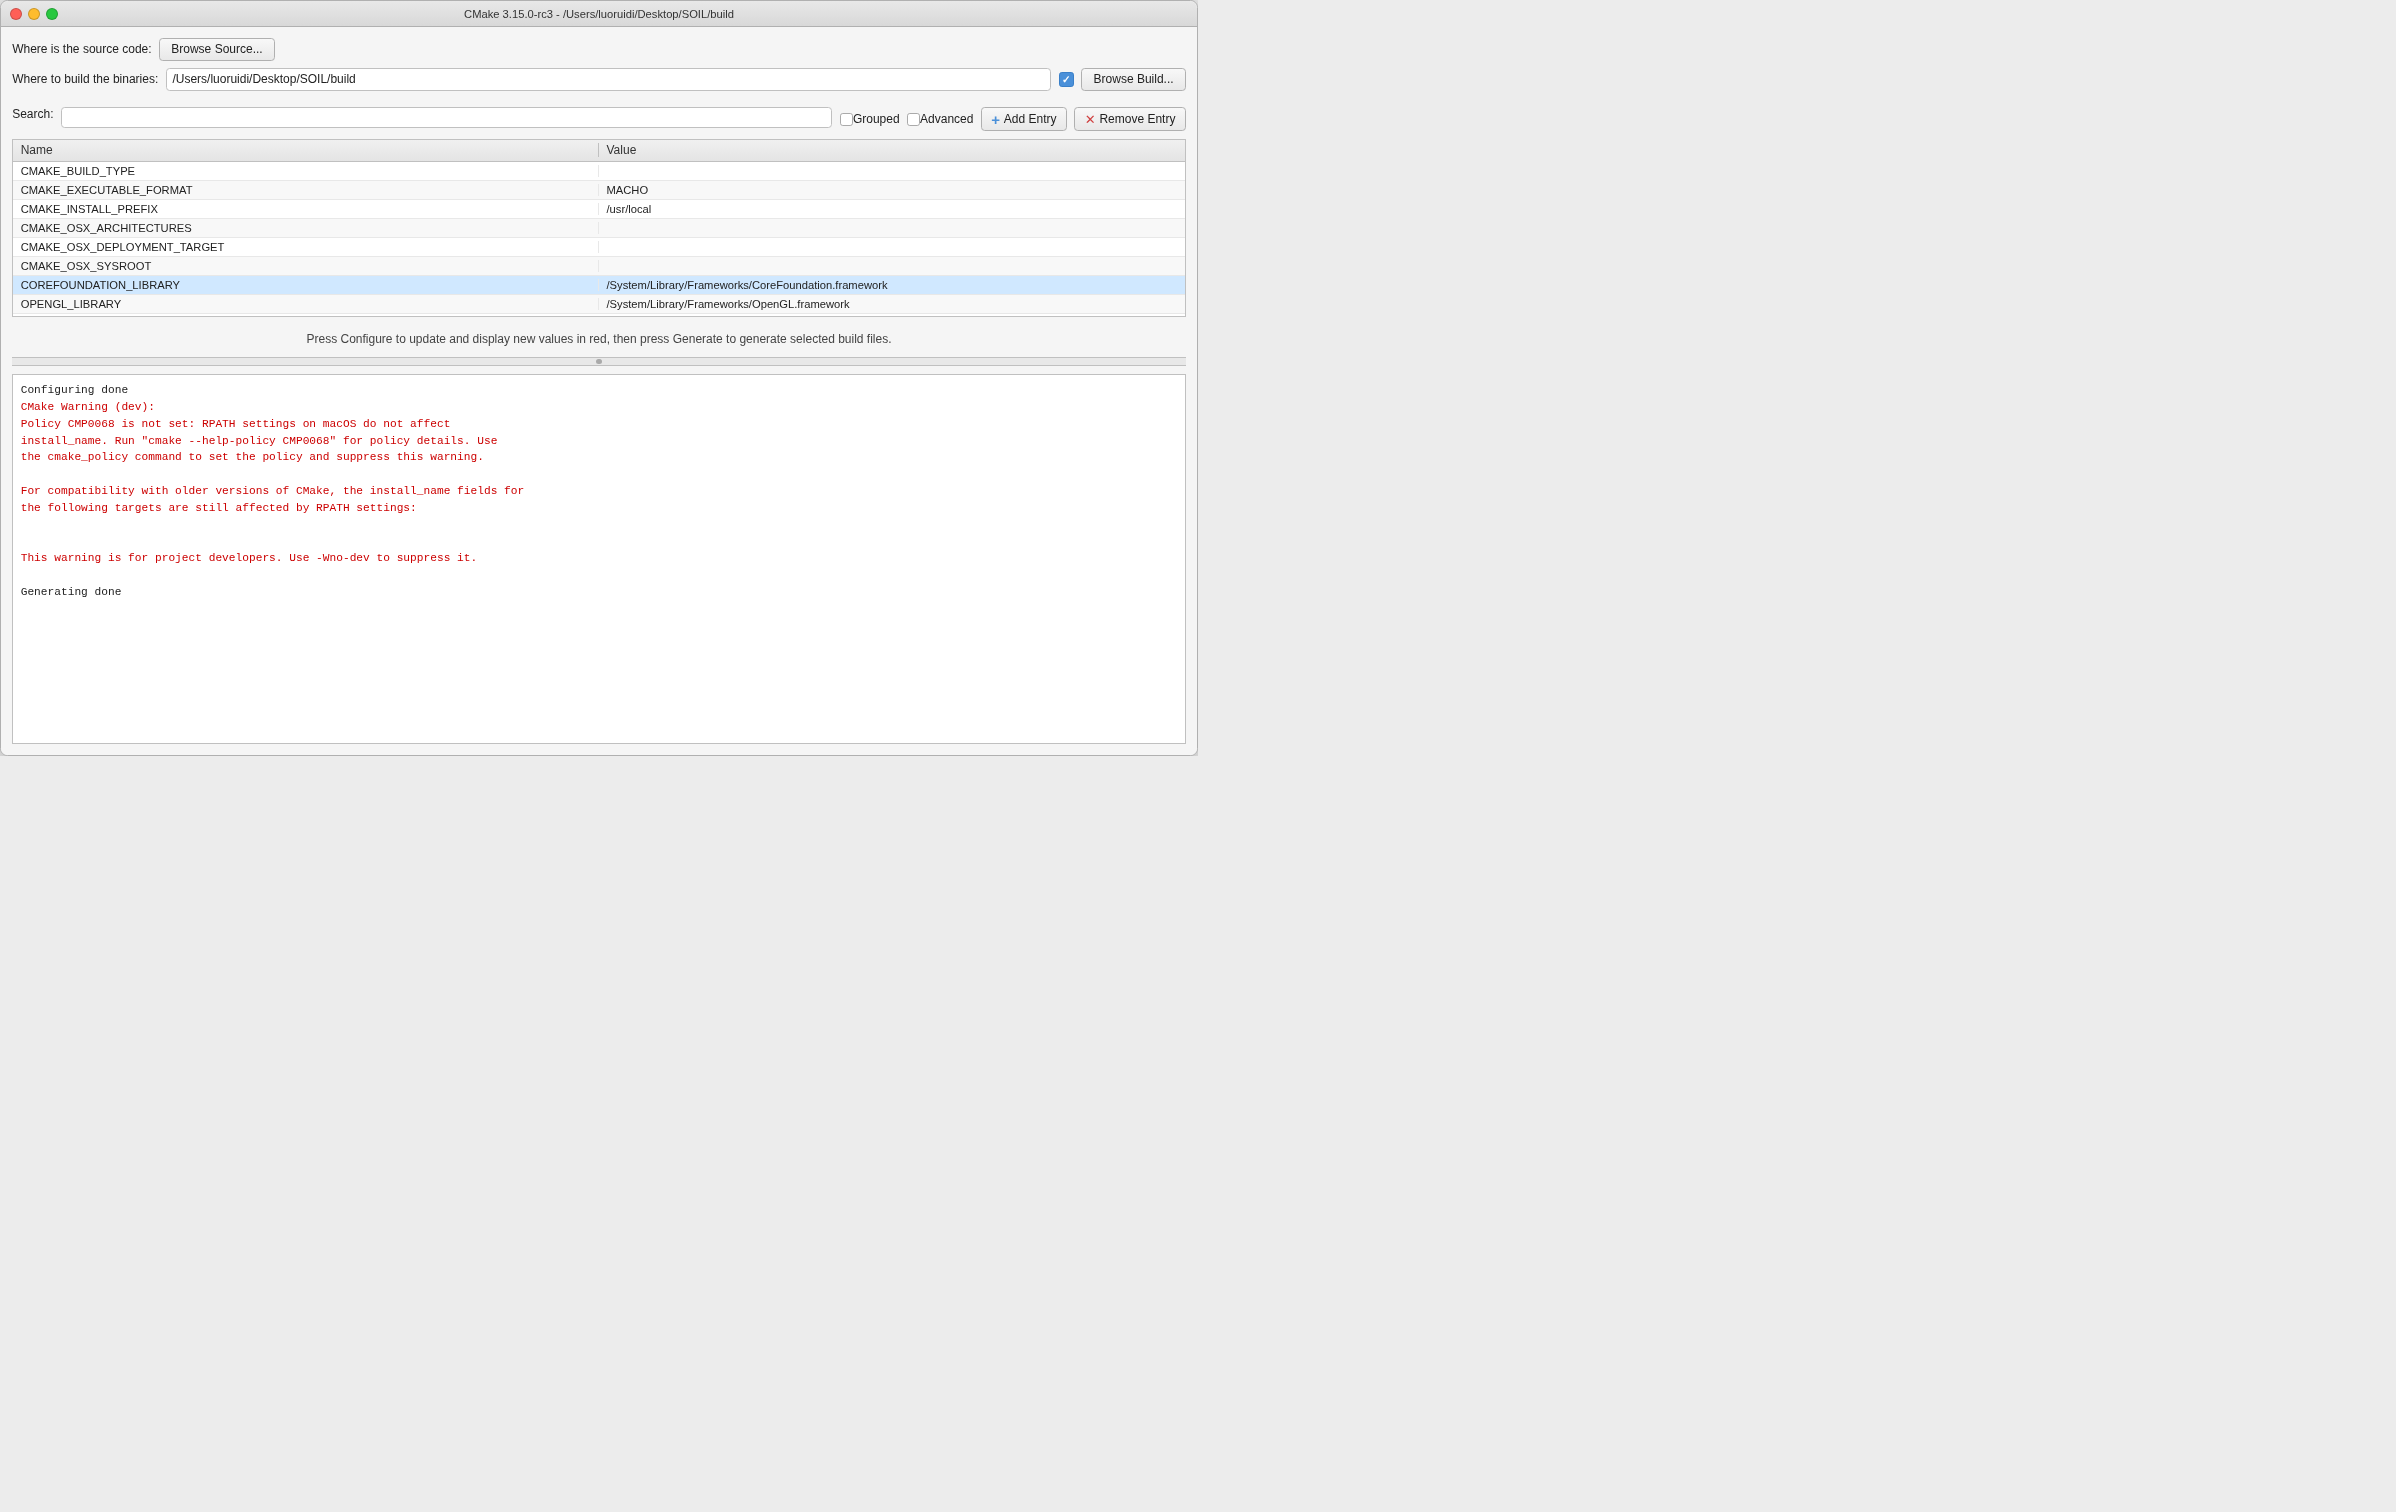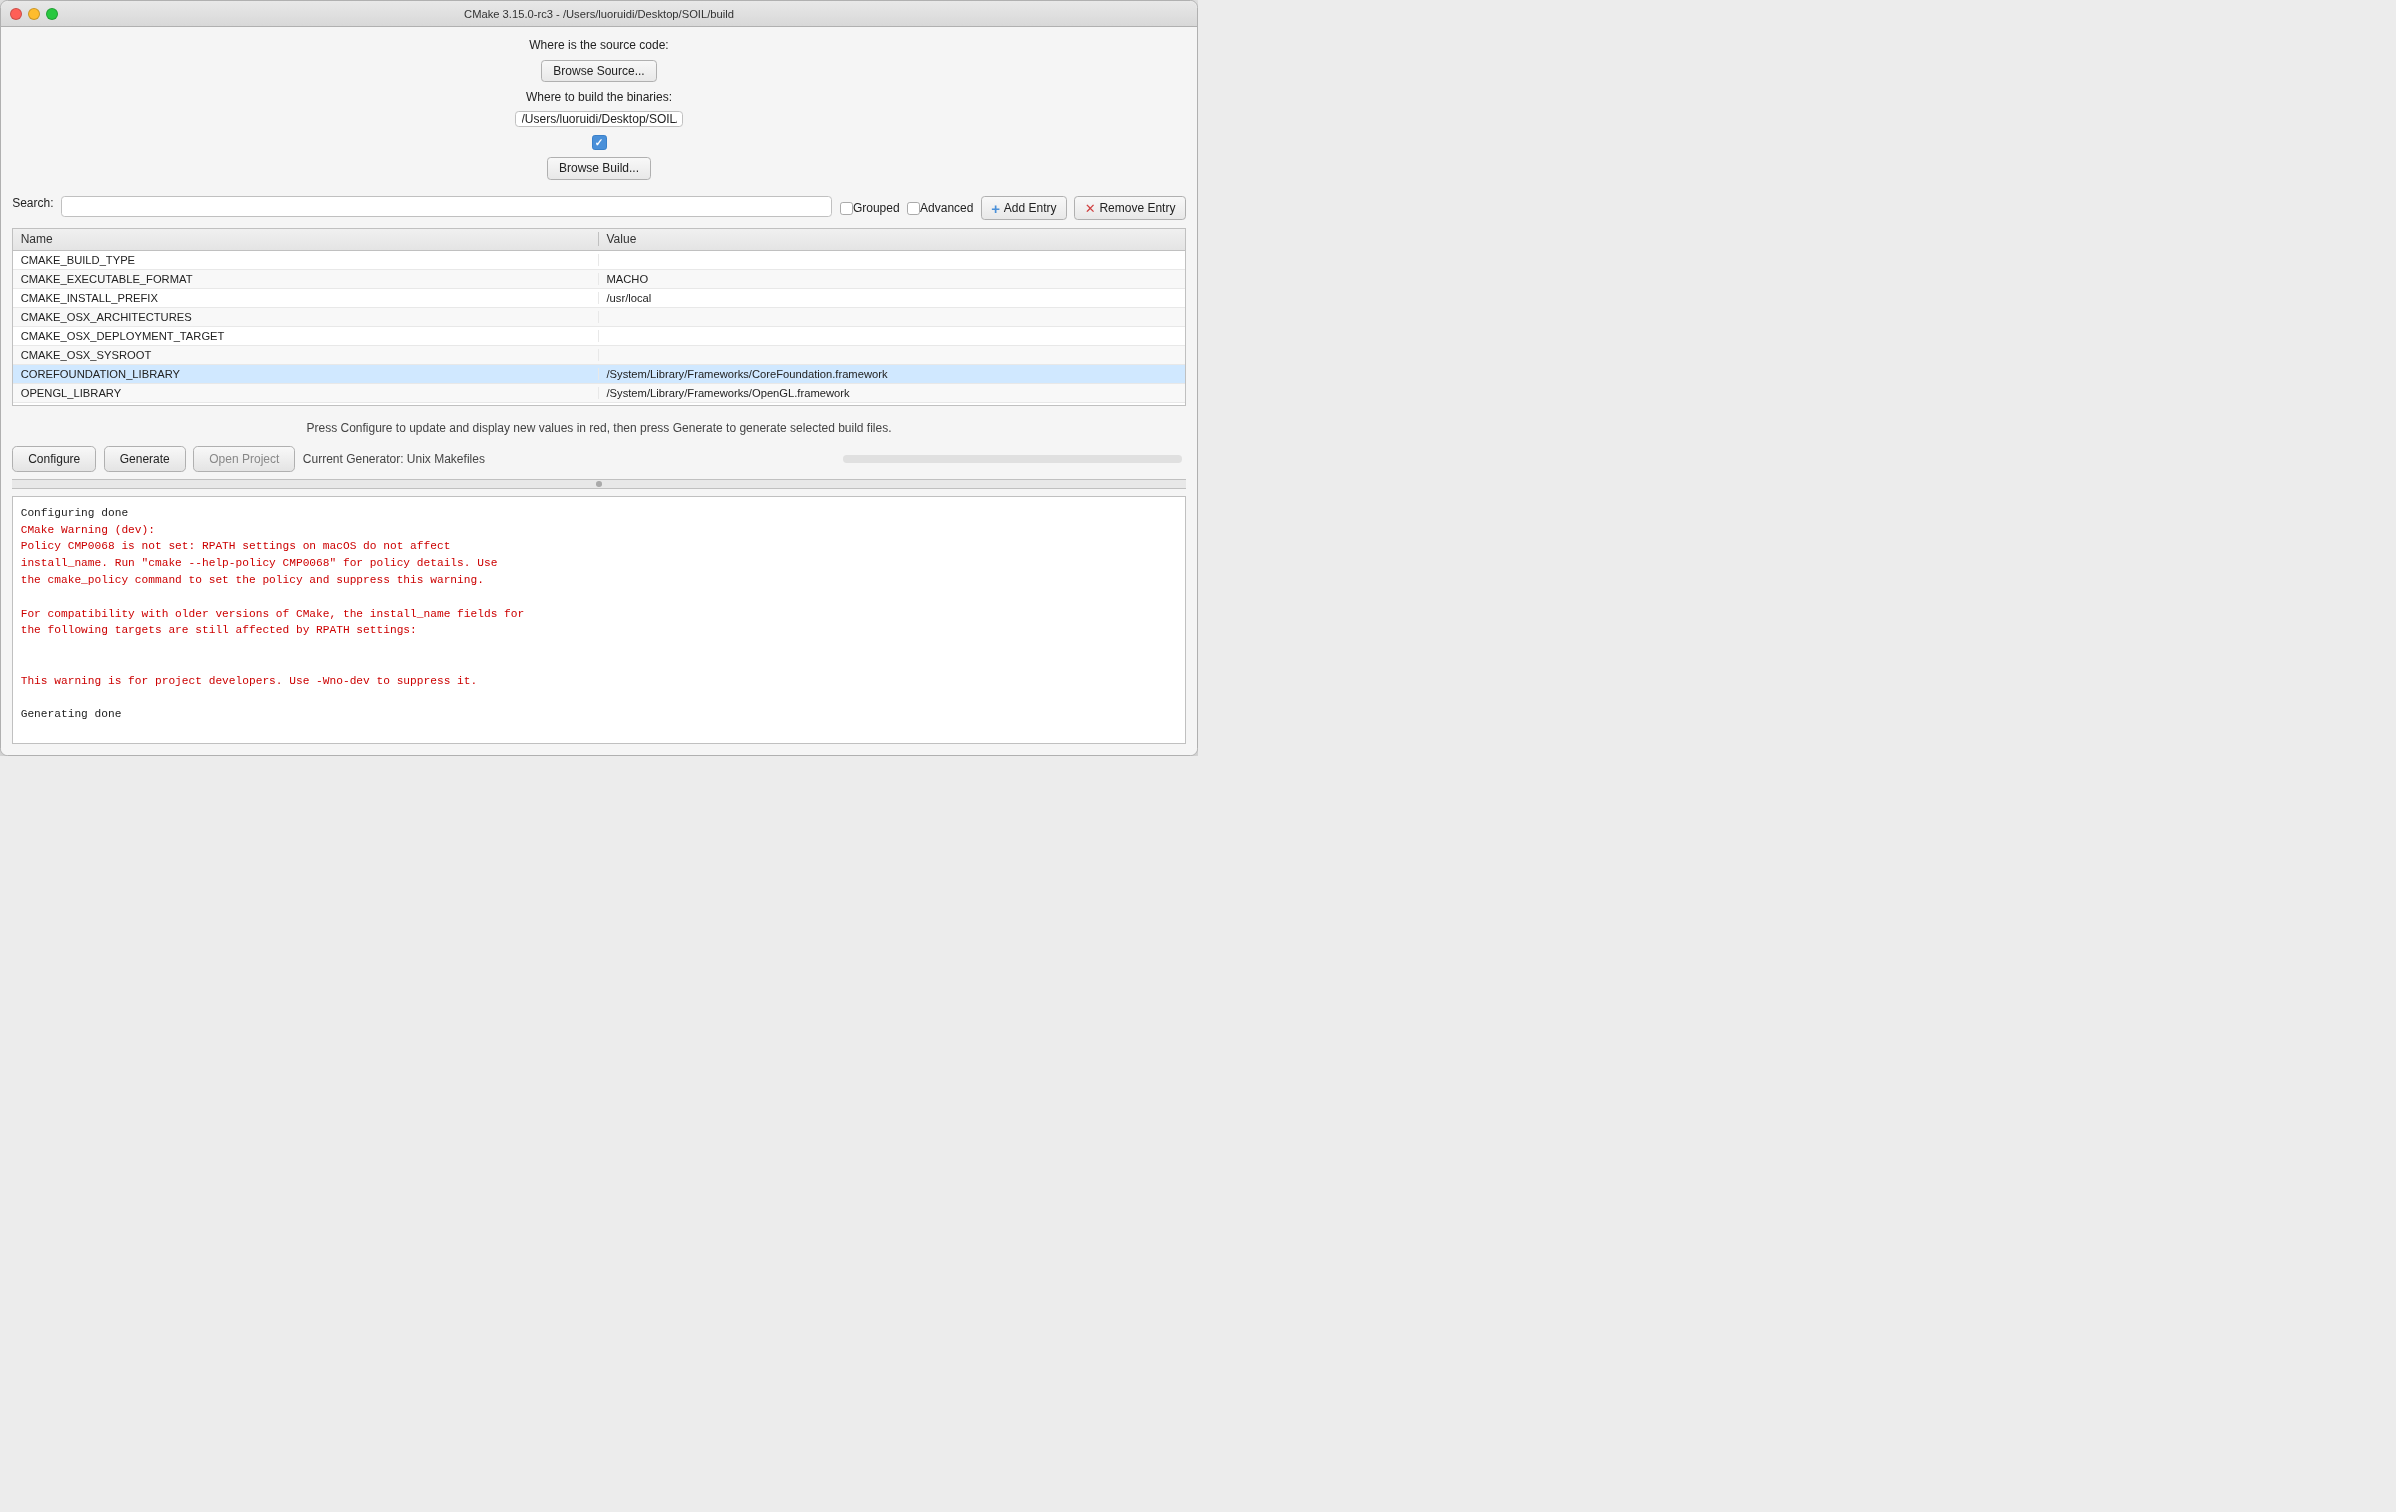--- a/index.html
+++ b/index.html
@@ -61,21 +61,20 @@
       flex-direction: column;
       padding: 11.2px;
       gap: 7.5px;
       background: #f5f5f5;
       overflow: hidden;
     }
     .source-row, .build-row {
       display: flex;
       align-items: center;
       gap: 7.5px;
-      flex-direction: column;
     }
     .source-label {
       font-size: 12px;
       white-space: nowrap;
       color: #222;
     }
     .path-input {
       flex: 1;
       height: 22.5px;
       border: 0.9px solid #c0c0c0;
@@ -400,28 +399,20 @@
           </div>
           <div class="table-row">
             <div class="table-cell-name">OPENGL_LIBRARY</div>
             <div class="table-cell-value">/System/Library/Frameworks/OpenGL.framework</div>
           </div>
         </div>
     </div>
 
     <div class="status-text">Press Configure to update and display new values in red, then press Generate to generate selected build files.</div>
 
-    <div class="button-row">
-      <button class="configure-btn">Configure</button>
-      <button class="generate-btn">Generate</button>
-      <button class="open-project-btn">Open Project</button>
-      <span class="generator-label">Current Generator: Unix Makefiles</span>
-      <div style="flex:1"></div>
-      <div class="scrollbar-track"></div>
-    </div>
 
     <div class="divider-handle">
       <div class="divider-dot"></div>
     </div>
 
     <div class="log-area" id="log-area">
         <div class="log-line log-black">Configuring done</div>
         <div class="log-line log-red">CMake Warning (dev):</div>
         <div class="log-line log-red">  Policy CMP0068 is not set: RPATH settings on macOS do not affect</div>
         <div class="log-line log-red">  install_name.  Run "cmake --help-policy CMP0068" for policy details.  Use</div>

